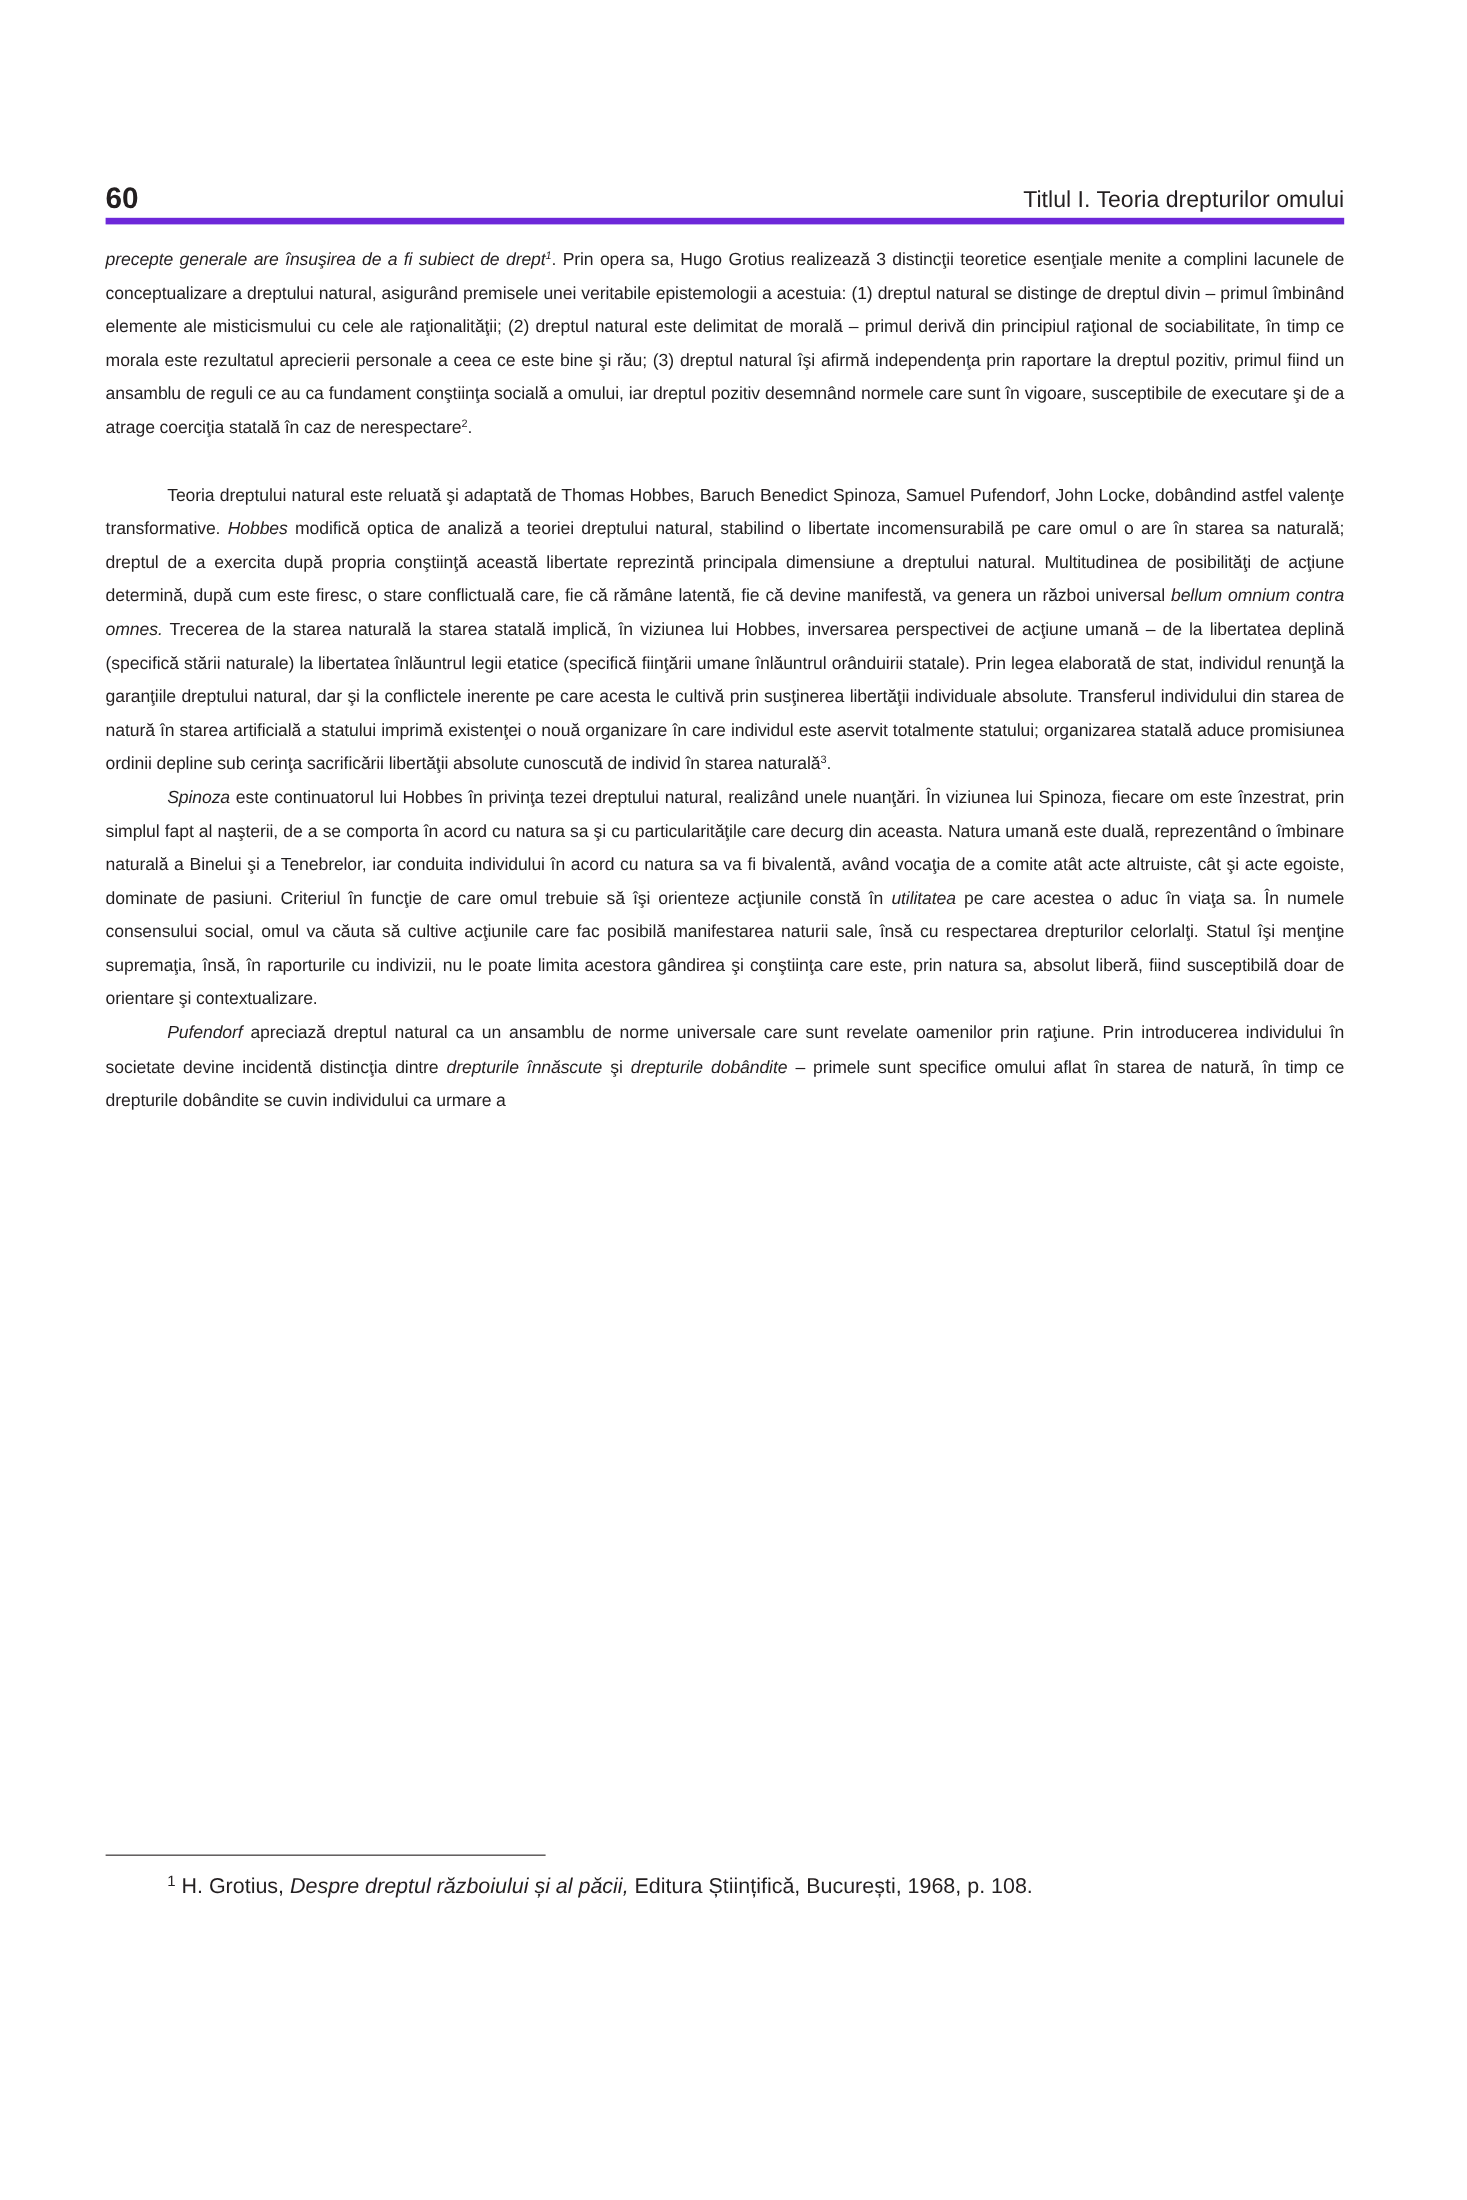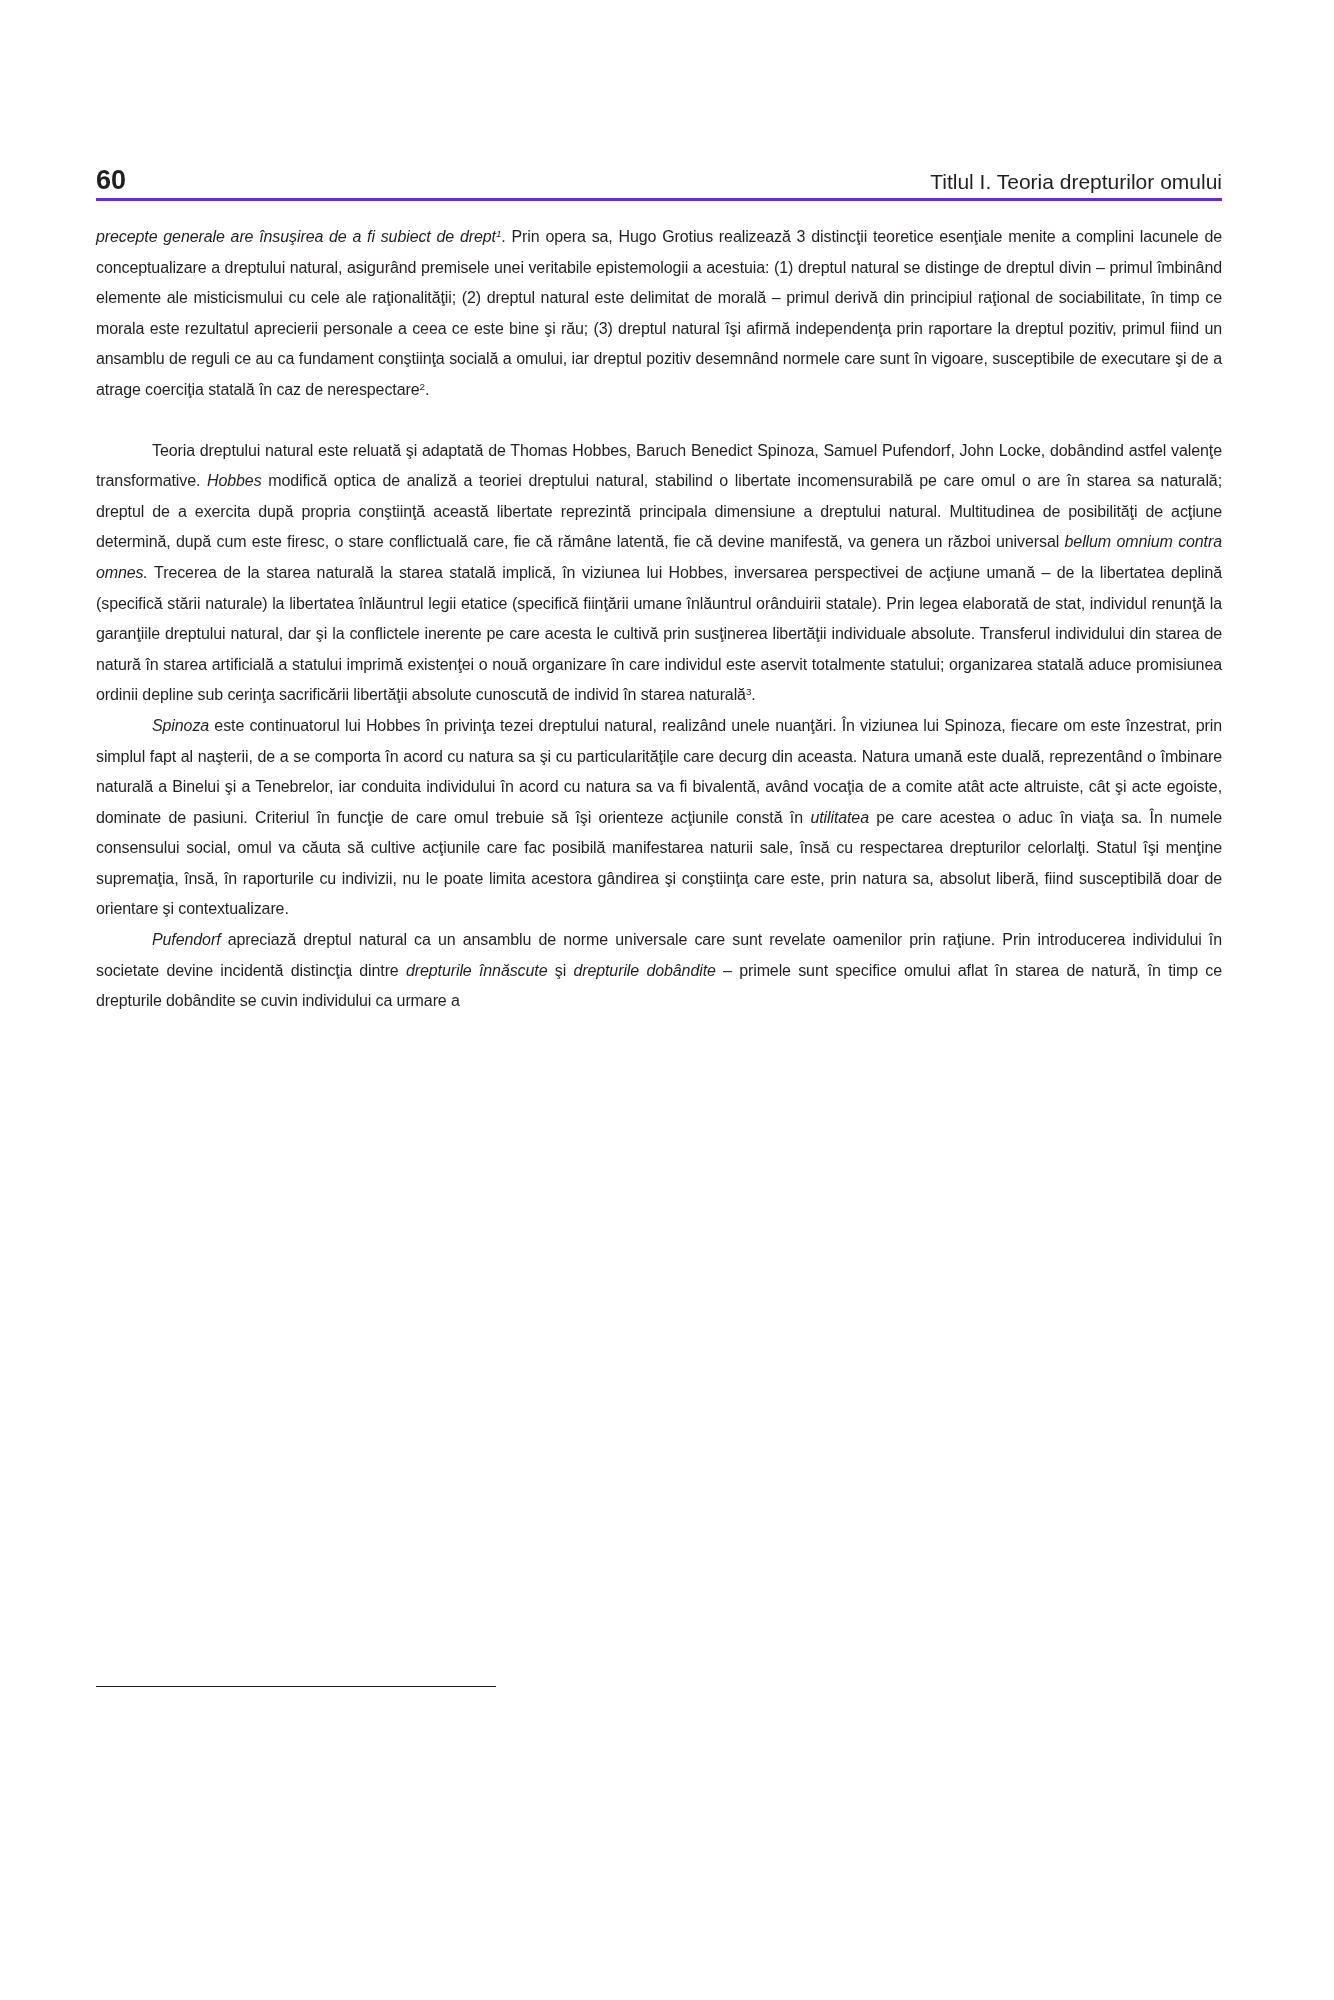--- a/index.html
+++ b/index.html
@@ -3,21 +3,21 @@
 <meta charset="utf-8">
 <style>
   html, body { margin: 0; padding: 0; background: #ffffff; }
   body {
     width: 1334px; height: 2000px; position: relative; overflow: hidden;
     font-family: "Liberation Sans", sans-serif; color: #231f20;
   }
   .page { position: absolute; left: 96px; top: 0; width: 1126px; }
   .header {
     position: absolute; top: 166px; left: 0; width: 1126px; height: 32px;
-    border-bottom: 3px solid #6d28d9;
+    border-bottom: 6px solid #6d28d9;
   }
   .page-number { position: absolute; left: 0; top: 0; font-weight: bold; font-size: 27px; line-height: 28px; }
   .running-head { position: absolute; right: 0; top: 4px; font-size: 21px; line-height: 24px; margin-left: 24px; }
   .body-text {
     position: absolute; top: 222px; left: 0; width: 1126px;
     font-size: 16px; line-height: 30.6px; text-align: justify;
     letter-spacing: -0.1px;
   }
   .para { margin: 0; }
   .para.indent { text-indent: 56px; }
@@ -47,14 +47,15 @@
   <div class="body-text">
     <p class="para"><i>precepte generale are însuşirea de a fi subiect de drept</i><sup style="font-style: italic;">1</sup><span>. Prin opera sa, Hugo Grotius realizează 3 distincţii teoretice esenţiale menite a complini lacunele de conceptualizare a dreptului natural, asigurând premisele unei veritabile epistemologii a acestuia: (1) dreptul natural se distinge de dreptul divin – primul îmbinând elemente ale misticismului cu cele ale raţionalităţii; (2) dreptul natural este delimitat de morală – primul derivă din principiul raţional de sociabilitate, în timp ce morala este rezultatul aprecierii personale a ceea ce este bine şi rău; (3) dreptul natural îşi afirmă independenţa prin raportare la dreptul pozitiv, primul fiind un ansamblu de reguli ce au ca fundament conştiinţa socială a omului, iar dreptul pozitiv desemnând normele care sunt în vigoare, susceptibile de executare şi de a atrage coerciţia statală în caz de nerespectare</span><sup>2</sup><span>.</span></p>
     <p class="para indent gap"><span>Teoria dreptului natural este reluată şi adaptată de Thomas Hobbes, Baruch Benedict Spinoza, Samuel Pufendorf, John Locke, dobândind astfel valenţe transformative. </span><i>Hobbes</i><span> modifică optica de analiză a teoriei dreptului natural, stabilind o libertate incomensurabilă pe care omul o are în starea sa naturală; dreptul de a exercita după propria conştiinţă această libertate reprezintă principala dimensiune a dreptului natural. Multitudinea de posibilităţi de acţiune determină, după cum este firesc, o stare conflictuală care, fie că rămâne latentă, fie că devine manifestă, va genera un război universal </span><i>bellum omnium contra omnes.</i><span> Trecerea de la starea naturală la starea statală implică, în viziunea lui Hobbes, inversarea perspectivei de acţiune umană – de la libertatea deplină (specifică stării naturale) la libertatea înlăuntrul legii etatice (specifică fiinţării umane înlăuntrul orânduirii statale). Prin legea elaborată de stat, individul renunţă la garanţiile dreptului natural, dar şi la conflictele inerente pe care acesta le cultivă prin susţinerea libertăţii individuale absolute. Transferul individului din starea de natură în starea artificială a statului imprimă existenţei o nouă organizare în care individul este aservit totalmente statului; organizarea statală aduce promisiunea ordinii depline sub cerinţa sacrificării libertăţii absolute cunoscută de individ în starea naturală</span><sup>3</sup><span>.</span></p>
     <p class="para indent"><i>Spinoza</i><span> este continuatorul lui Hobbes în privinţa tezei dreptului natural, realizând unele nuanţări. În viziunea lui Spinoza, fiecare om este înzestrat, prin simplul fapt al naşterii, de a se comporta în acord cu natura sa şi cu particularităţile care decurg din aceasta. Natura umană este duală, reprezentând o îmbinare naturală a Binelui şi a Tenebrelor, iar conduita individului în acord cu natura sa va fi bivalentă, având vocaţia de a comite atât acte altruiste, cât şi acte egoiste, dominate de pasiuni. Criteriul în funcţie de care omul trebuie să îşi orienteze acţiunile constă în </span><i>utilitatea</i><span> pe care acestea o aduc în viaţa sa. În numele consensului social, omul va căuta să cultive acţiunile care fac posibilă manifestarea naturii sale, însă cu respectarea drepturilor celorlalţi. Statul îşi menţine supremaţia, însă, în raporturile cu indivizii, nu le poate limita acestora gândirea şi conştiinţa care este, prin natura sa, absolut liberă, fiind susceptibilă doar de orientare şi contextualizare.</span></p>
     <p class="para indent"><i>Pufendorf</i><span> apreciază dreptul natural ca un ansamblu de norme universale care sunt revelate oamenilor prin raţiune. Prin introducerea individului în societate devine incidentă distincţia dintre </span><i>drepturile înnăscute</i><span> şi </span><i>drepturile dobândite</i><span> – primele sunt specifice omului aflat în starea de natură, în timp ce drepturile dobândite se cuvin individului ca urmare a</span></p>
   </div>
 
   <div class="footnote-rule"></div>
 
   <div class="footnotes">
+    <p class="footnote"><sup>1</sup><span> H. Grotius, </span><i>Despre dreptul războiului și al păcii,</i><span> Editura Științifică, București, 1968, p. 108.</span></p>
   </div>
 </div>
 
 </body></html>

